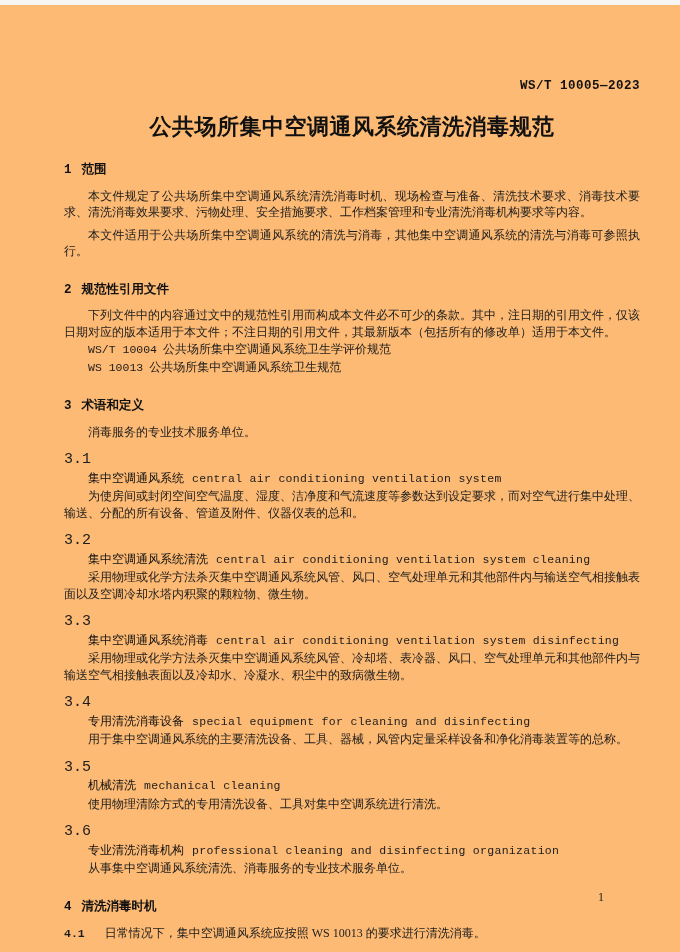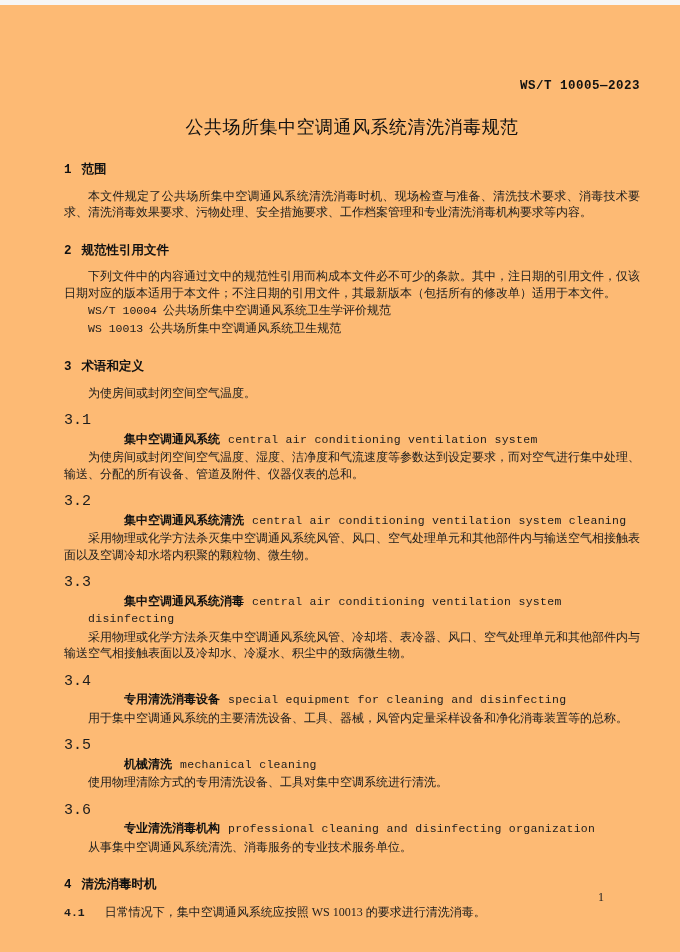--- a/index.html
+++ b/index.html
@@ -30,22 +30,22 @@
     font-family: "Liberation Mono", "DejaVu Sans Mono", monospace;
     font-weight: bold;
     font-size: 12.5px;
     letter-spacing: 0.5px;
     margin-bottom: 24px;
     color: #111;
   }
   .doc-title {
     text-align: center;
     font-family: "Liberation Sans", "DejaVu Sans", sans-serif;
-    font-weight: normal;
-    font-size: 18px;
+    font-weight: bold;
+    font-size: 22px;
     letter-spacing: 0.5px;
     color: #111;
     margin-bottom: 26px;
   }
   .sec-heading {
     font-family: "Liberation Sans", "DejaVu Sans", sans-serif;
     font-weight: bold;
     font-size: 12.5px;
     color: #111;
     margin-top: 21px;
@@ -74,24 +74,23 @@
     font-family: "Liberation Mono", "DejaVu Sans Mono", monospace;
     font-size: 15px;
     margin-top: 12px;
   }
   .term-line {
     padding-left: 2em;
     margin-top: 1px;
   }
   .term-zh {
     font-family: "Liberation Sans", "DejaVu Sans", sans-serif;
-    font-weight: bold;
+    font-weight: normal;
     margin-right: 8px;
     color: #111;
-    margin-left: 36px;
   }
   .term-en {
     font-family: "Liberation Mono", "DejaVu Sans Mono", monospace;
     font-size: 11.5px;
     letter-spacing: 0.3px;
   }
   .term-def {
     text-align: justify;
     text-indent: 2em;
     margin-top: 1px;
@@ -124,36 +123,37 @@
   <div class="content">
 
     <div class="doc-number">WS/T 10005—2023</div>
 
     <div class="doc-title">公共场所集中空调通风系统清洗消毒规范</div>
 
     <div class="sec-heading">
       <span class="sec-num">1</span><span>范围</span>
     </div>
     <div class="para">本文件规定了公共场所集中空调通风系统清洗消毒时机、现场检查与准备、清洗技术要求、消毒技术要求、清洗消毒效果要求、污物处理、安全措施要求、工作档案管理和专业清洗消毒机构要求等内容。</div>
+    <div class="para">本文件适用于公共场所集中空调通风系统的清洗与消毒，其他集中空调通风系统的清洗与消毒可参照执行。</div>
 
     <div class="sec-heading">
       <span class="sec-num">2</span><span>规范性引用文件</span>
     </div>
     <div class="para">下列文件中的内容通过文中的规范性引用而构成本文件必不可少的条款。其中，注日期的引用文件，仅该日期对应的版本适用于本文件；不注日期的引用文件，其最新版本（包括所有的修改单）适用于本文件。</div>
     <div class="ref-line">
       <span class="ref-code">WS/T 10004</span><span>公共场所集中空调通风系统卫生学评价规范</span>
     </div>
     <div class="ref-line">
       <span class="ref-code">WS 10013</span><span>公共场所集中空调通风系统卫生规范</span>
     </div>
 
     <div class="sec-heading">
       <span class="sec-num">3</span><span>术语和定义</span>
     </div>
-    <div class="para">为使房间或封闭空间空气温度。</div>
+    <div class="para">消毒服务的专业技术服务单位。</div>
 
     <div class="term-block">
       <div class="term-num">3.1</div>
       <div class="term-line">
         <span class="term-zh">集中空调通风系统</span><span class="term-en">central air conditioning ventilation system</span>
       </div>
       <div class="term-def">为使房间或封闭空间空气温度、湿度、洁净度和气流速度等参数达到设定要求，而对空气进行集中处理、输送、分配的所有设备、管道及附件、仪器仪表的总和。</div>
     </div>
 
     <div class="term-block">

